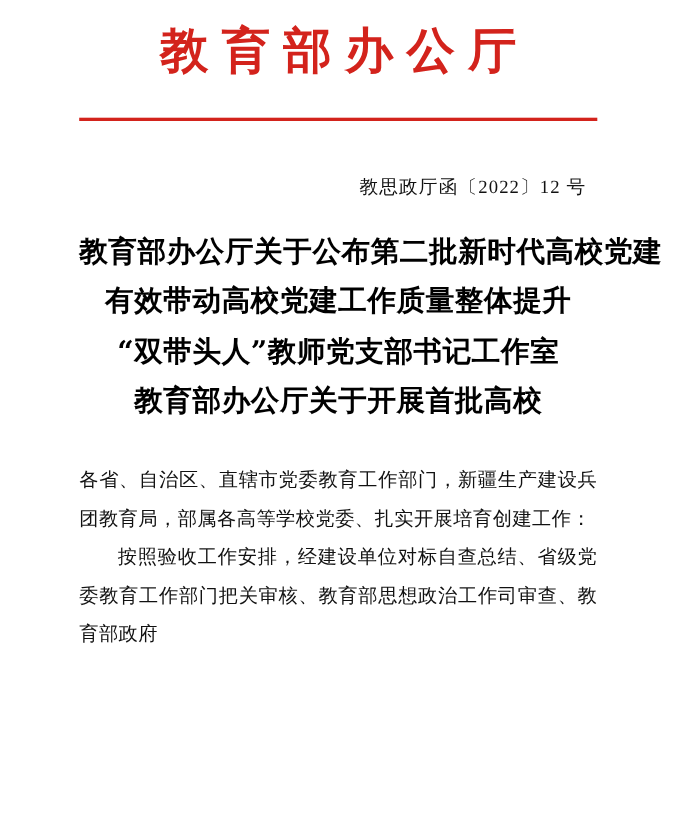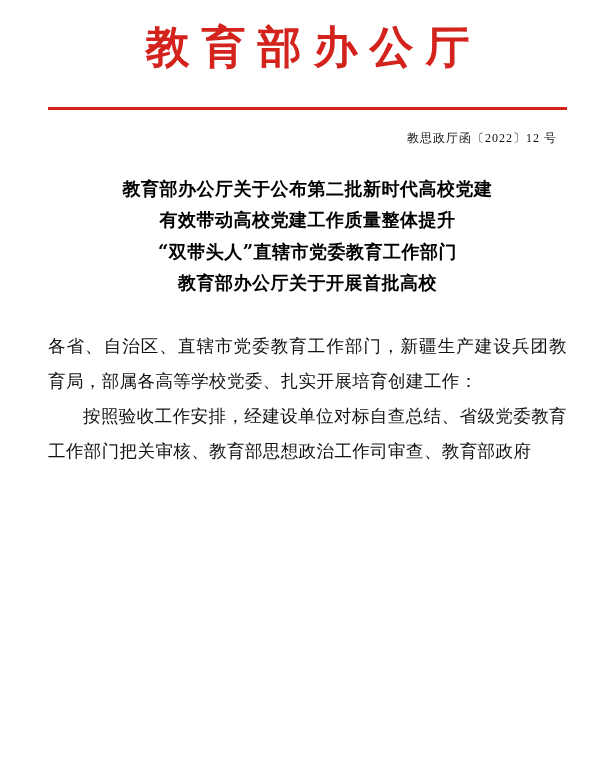--- a/index.html
+++ b/index.html
@@ -12,21 +12,21 @@
     background: #ffffff;
     font-family: "Liberation Serif", "DejaVu Serif", serif;
     color: #1a1a1a;
     overflow: hidden;
   }
   .page {
     position: relative;
     width: 615px;
     height: 760px;
     box-sizing: border-box;
-    padding: 0 48px;
+    padding: 0 72px;
   }
   
   .letterhead {
     padding-top: 22px;
     text-align: center;
   }
   .letterhead-title {
     font-family: "DejaVu Serif", "Liberation Serif", serif;
     color: #d3231c;
     font-size: 44px;
@@ -37,34 +37,34 @@
     white-space: nowrap;
   }
   .letterhead-rule {
     margin-top: 34px;
     height: 3px;
     background: #d3231c;
     width: 100%;
   }
   
   .doc-number {
-    margin-top: 20px;
+    margin-top: 48px;
     text-align: right;
-    font-size: 12px;
+    font-size: 17px;
     letter-spacing: 1px;
     padding-right: 10px;
     color: #111;
   }
   
   .doc-title {
     margin-top: 26px;
     text-align: center;
     font-family: "DejaVu Serif", "Liberation Serif", serif;
     font-weight: bold;
-    font-size: 18px;
+    font-size: 26px;
     line-height: 1.75;
     letter-spacing: 0.5px;
     color: #000;
   }
   .doc-title div {
     white-space: nowrap;
   }
   
   .body-text {
     margin-top: 30px;
@@ -89,21 +89,21 @@
   <div class="letterhead">
     <div class="letterhead-title">教育部办公厅</div>
     <div class="letterhead-rule"></div>
   </div>
 
   <div class="doc-number">教思政厅函〔2022〕12 号</div>
 
   <div class="doc-title">
     <div>教育部办公厅关于公布第二批新时代高校党建</div>
     <div>有效带动高校党建工作质量整体提升</div>
-    <div>“双带头人”直辖市党委教育工作部门</div>
+    <div>“双带头人”教师党支部书记工作室</div>
     <div>教育部办公厅关于开展首批高校</div>
   </div>
 
   <div class="body-text">
     <p>各省、自治区、直辖市党委教育工作部门，新疆生产建设兵团教育局，部属各高等学校党委、扎实开展培育创建工作：</p>
     <p class="indent">按照验收工作安排，经建设单位对标自查总结、省级党委教育工作部门把关审核、教育部思想政治工作司审查、教育部政府</p>
   </div>
 
 </div>
 

